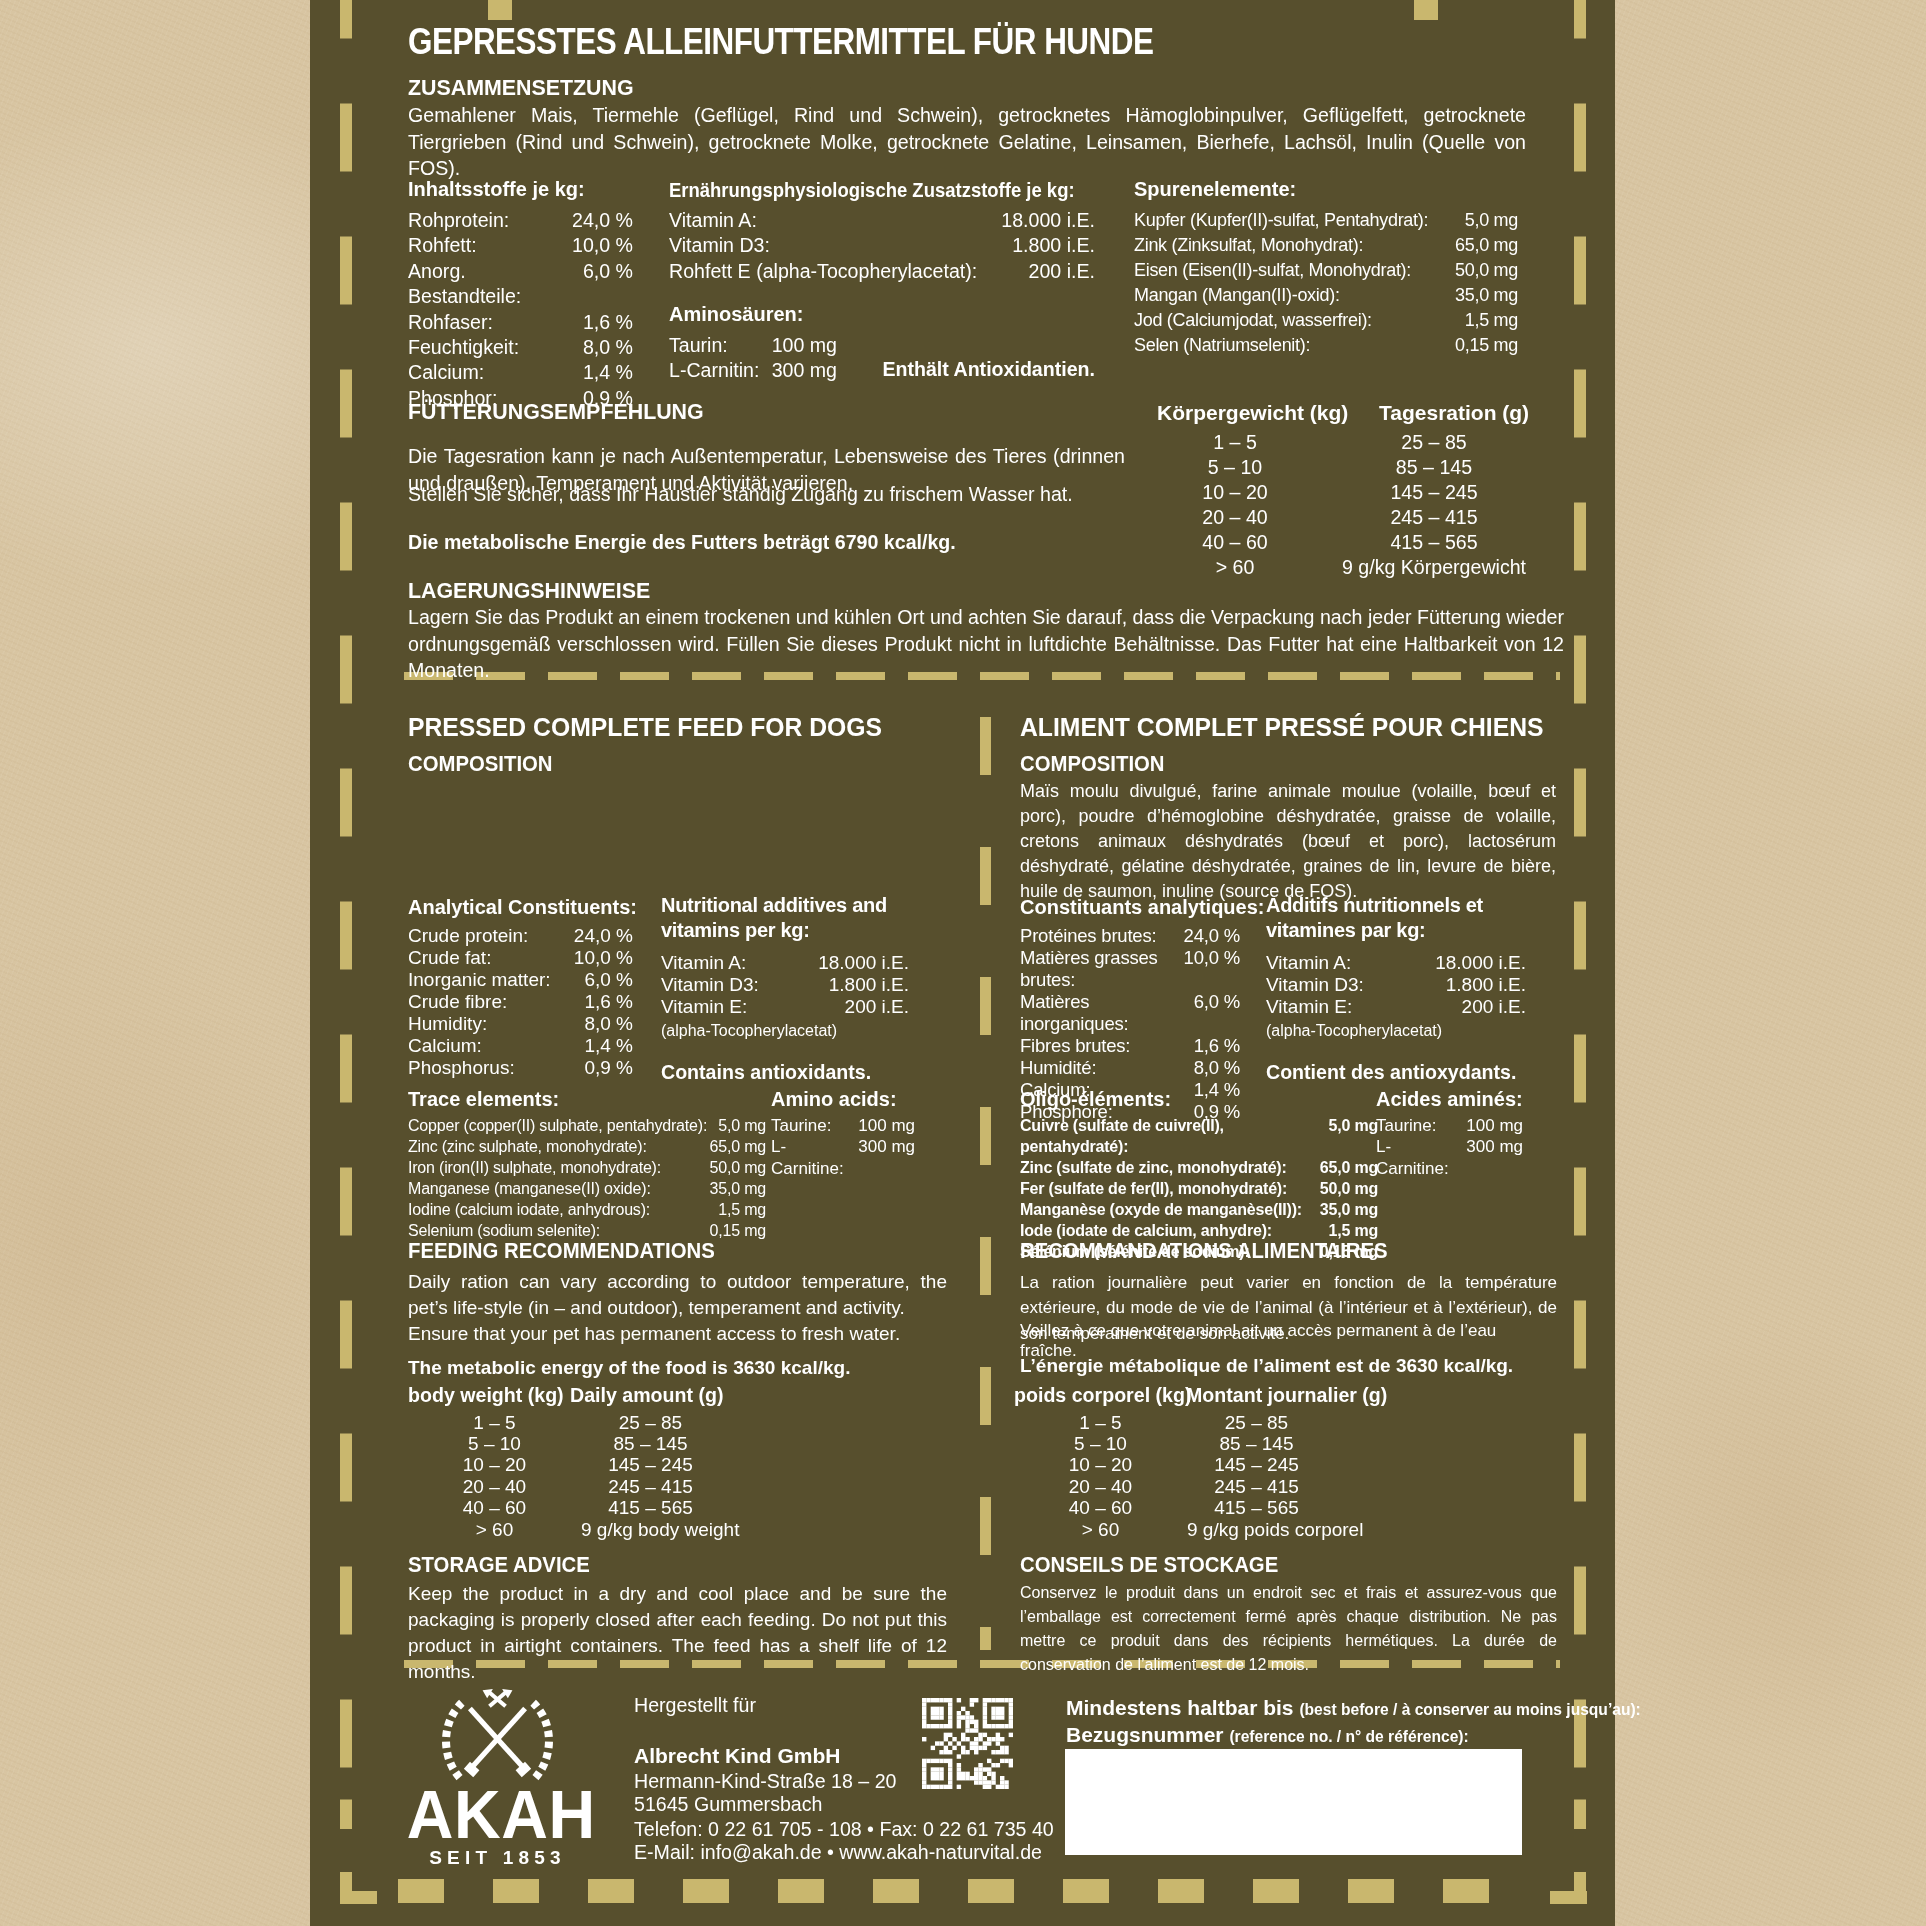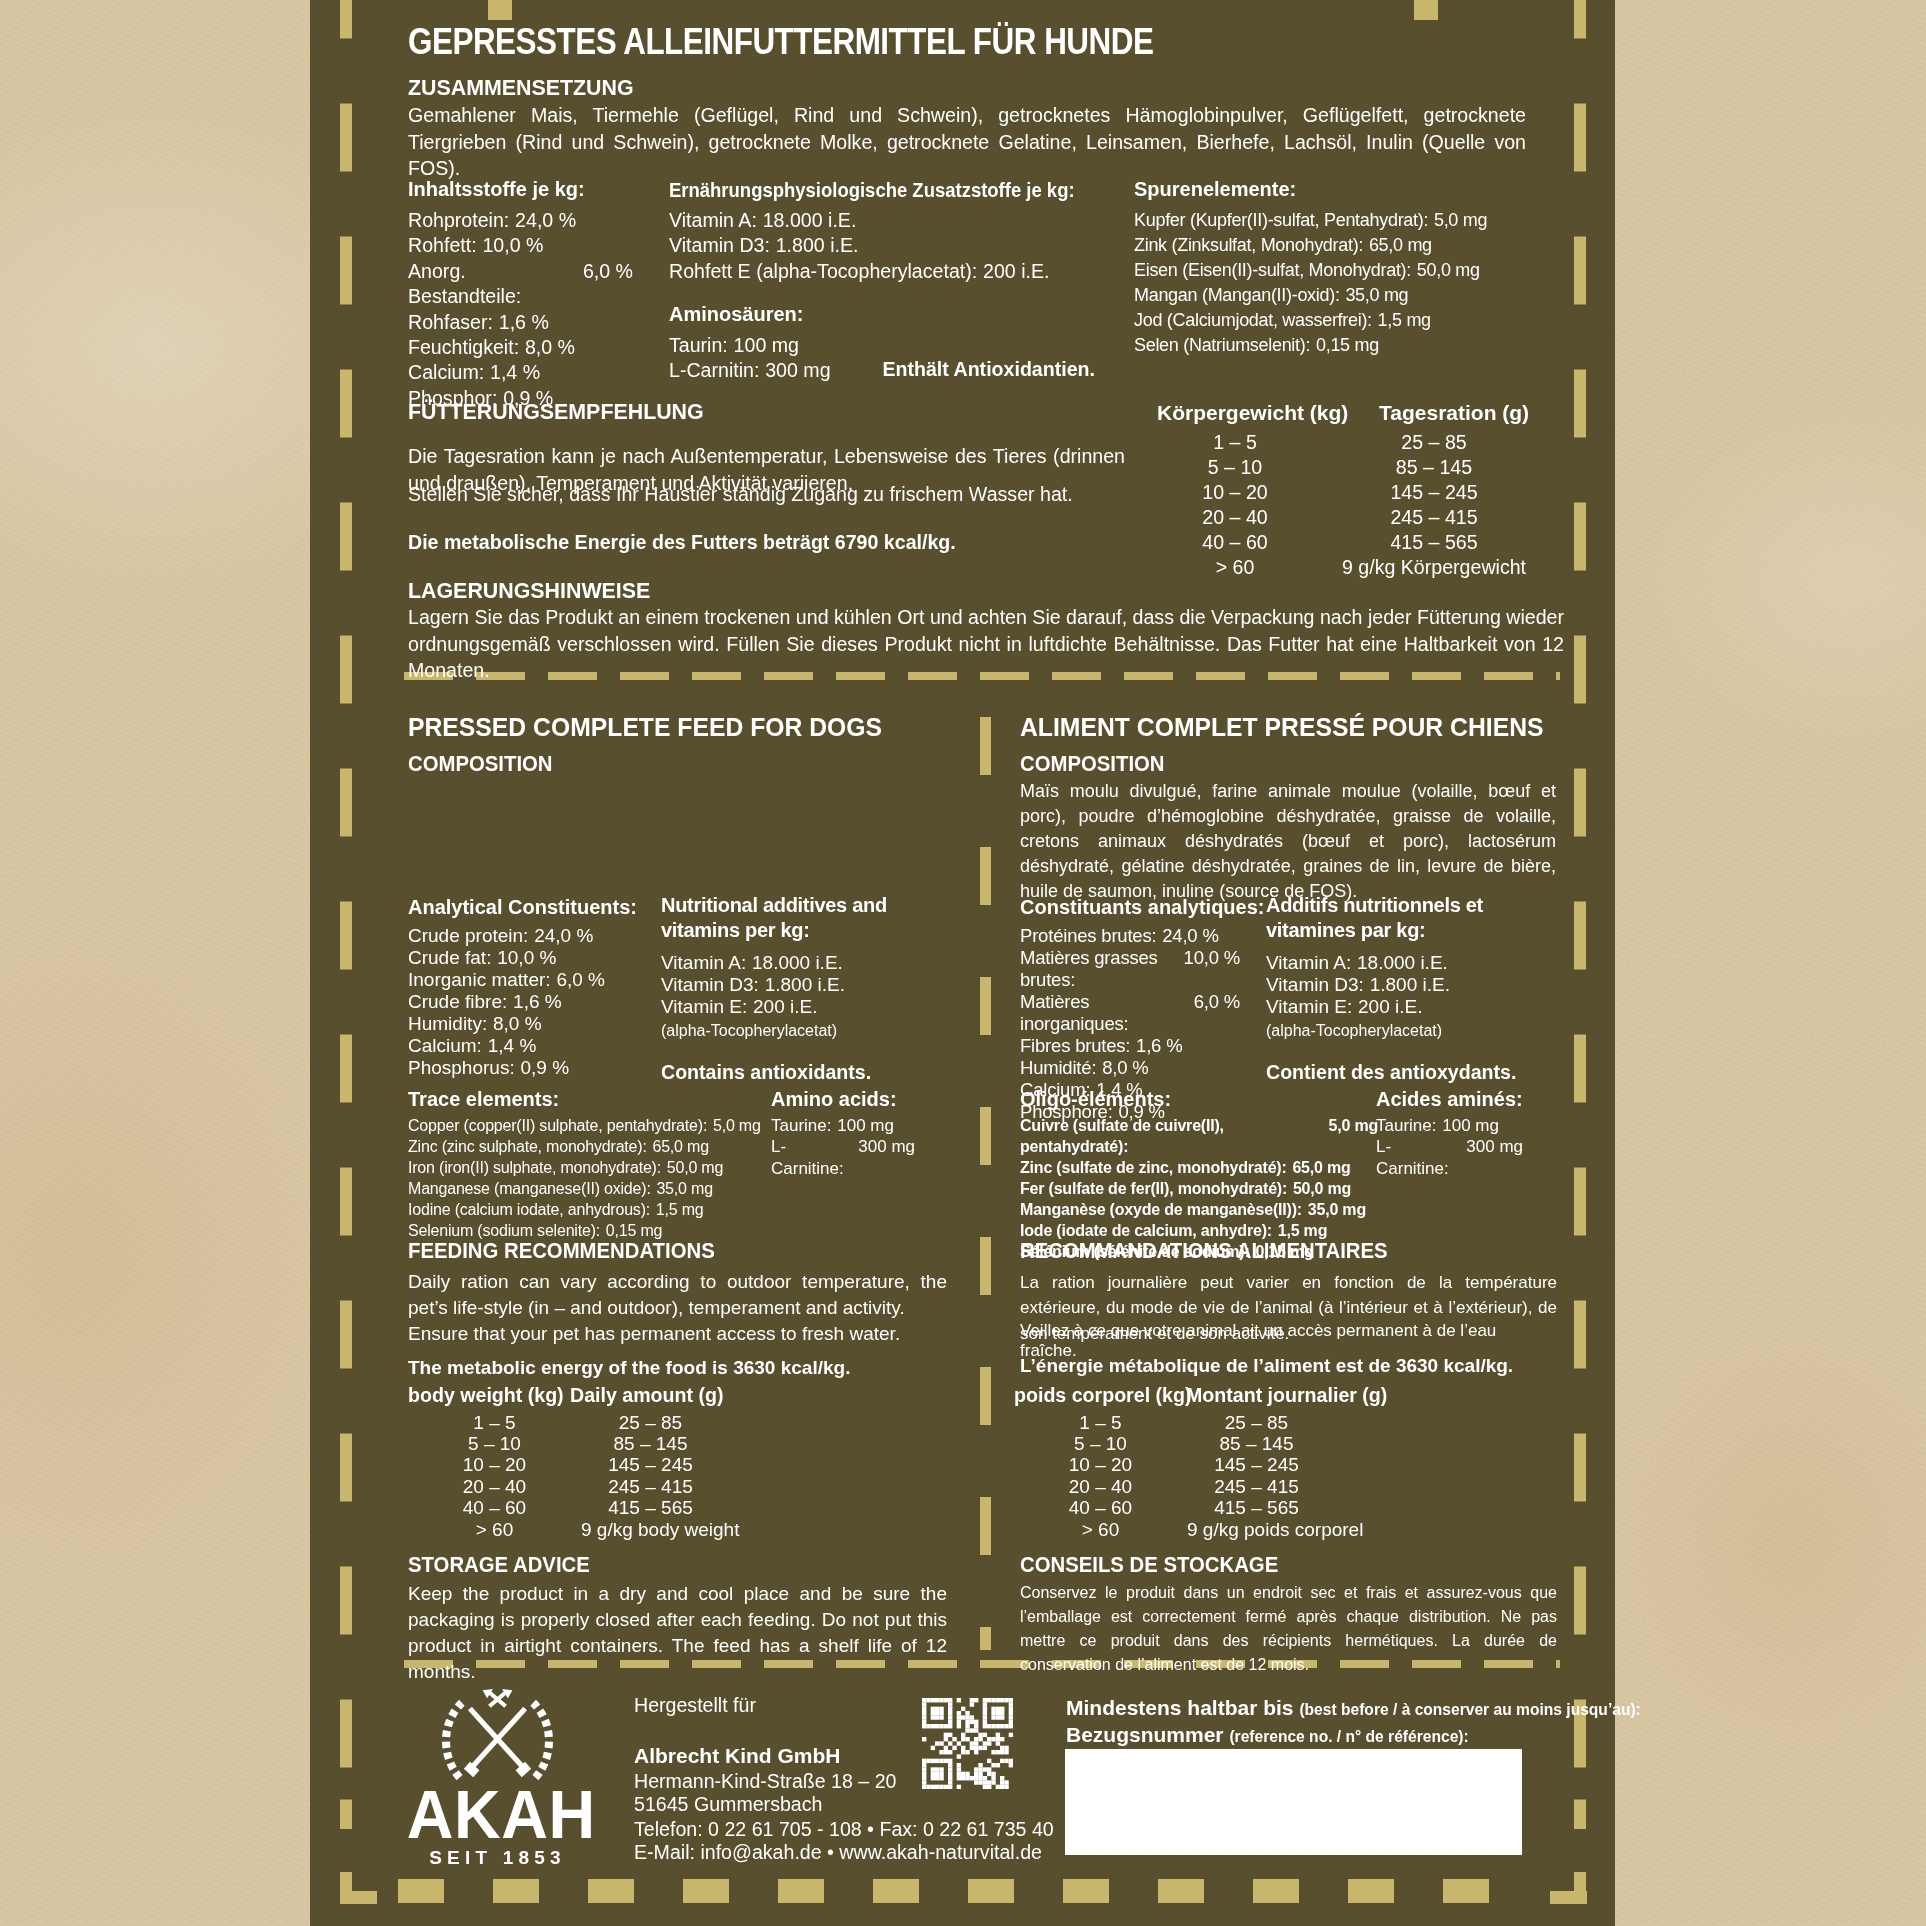--- a/index.html
+++ b/index.html
@@ -30,21 +30,21 @@
   .t-lang{font-size:26.6px;font-weight:bold;white-space:nowrap;transform:scaleX(.93);transform-origin:0 0;}
   .h-sec{font-size:22.5px;font-weight:bold;white-space:nowrap;transform:scaleX(.95);transform-origin:0 0;}
   .h-sub{font-size:20px;font-weight:bold;white-space:nowrap;}
   .h-sub-wrap{font-size:20px;font-weight:bold;line-height:25.4px;letter-spacing:-0.3px;}
   .squeeze{transform:scaleX(.88);transform-origin:0 0;white-space:nowrap;font-size:21px;font-weight:bold;}
   .p{text-align:justify;}
   .pde{font-size:19.6px;line-height:26.6px;}
   .pen{font-size:19px;line-height:26px;}
   .pfr{font-size:18px;line-height:25px;}
   .bold{font-weight:bold;}
-  .kv .row{display:flex;justify-content:flex-start;}
+  .kv .row{display:flex;justify-content:space-between;}
   .kv .v{white-space:nowrap;margin-left:5.8px;}
   .kv-de{font-size:19.6px;line-height:25.4px;}
   .kv-de-sm{font-size:18px;line-height:25px;letter-spacing:-0.3px;}
   .kv-en{font-size:19px;line-height:22px;}
   .kv-sm{font-size:16px;line-height:21px;letter-spacing:-0.2px;}
   .kv-fr{font-size:18.5px;line-height:22px;letter-spacing:-0.2px;}
   
   .wt .hrow{display:flex;font-weight:bold;white-space:nowrap;}
   .wt .r{display:flex;}
   .wt .c{text-align:center;white-space:nowrap;}

